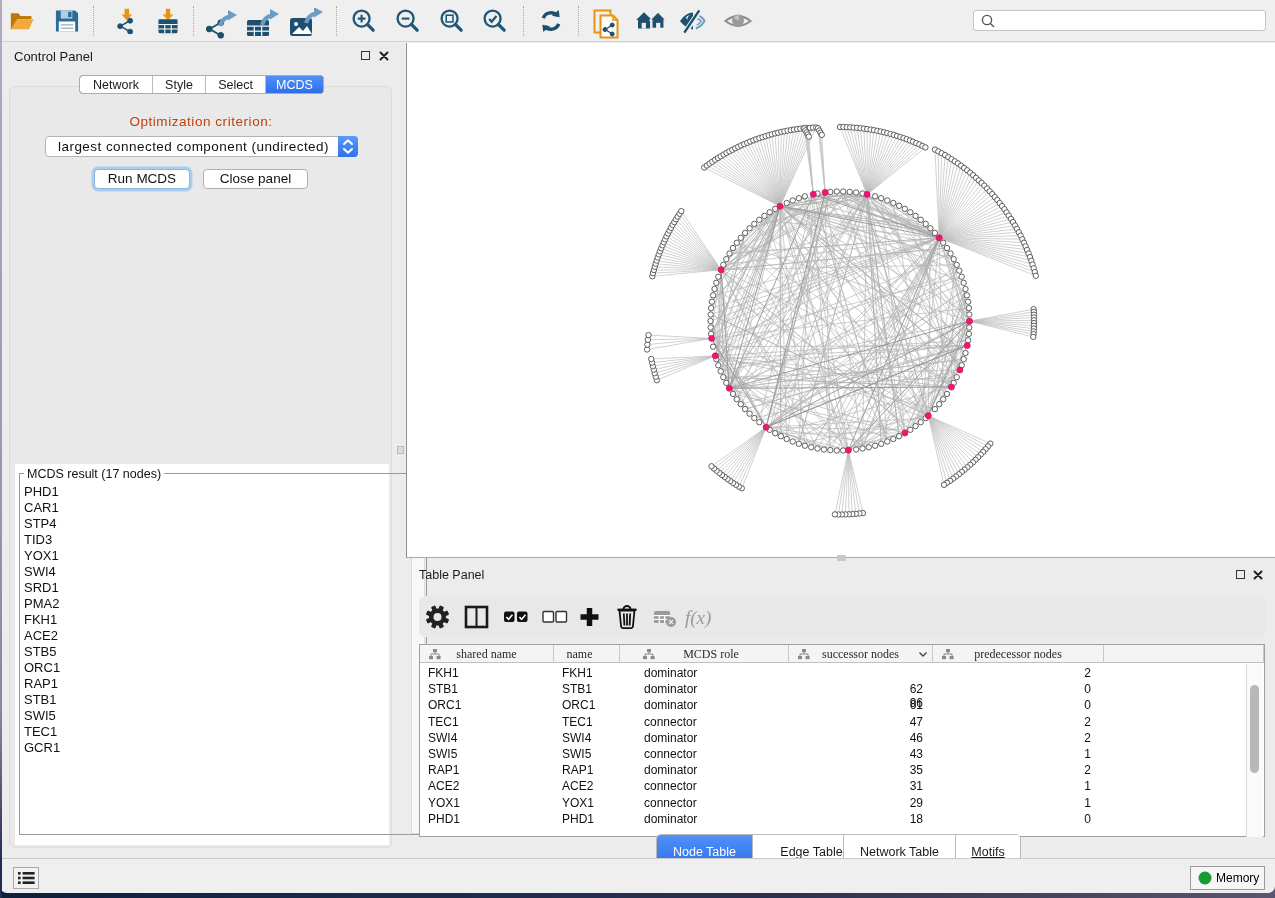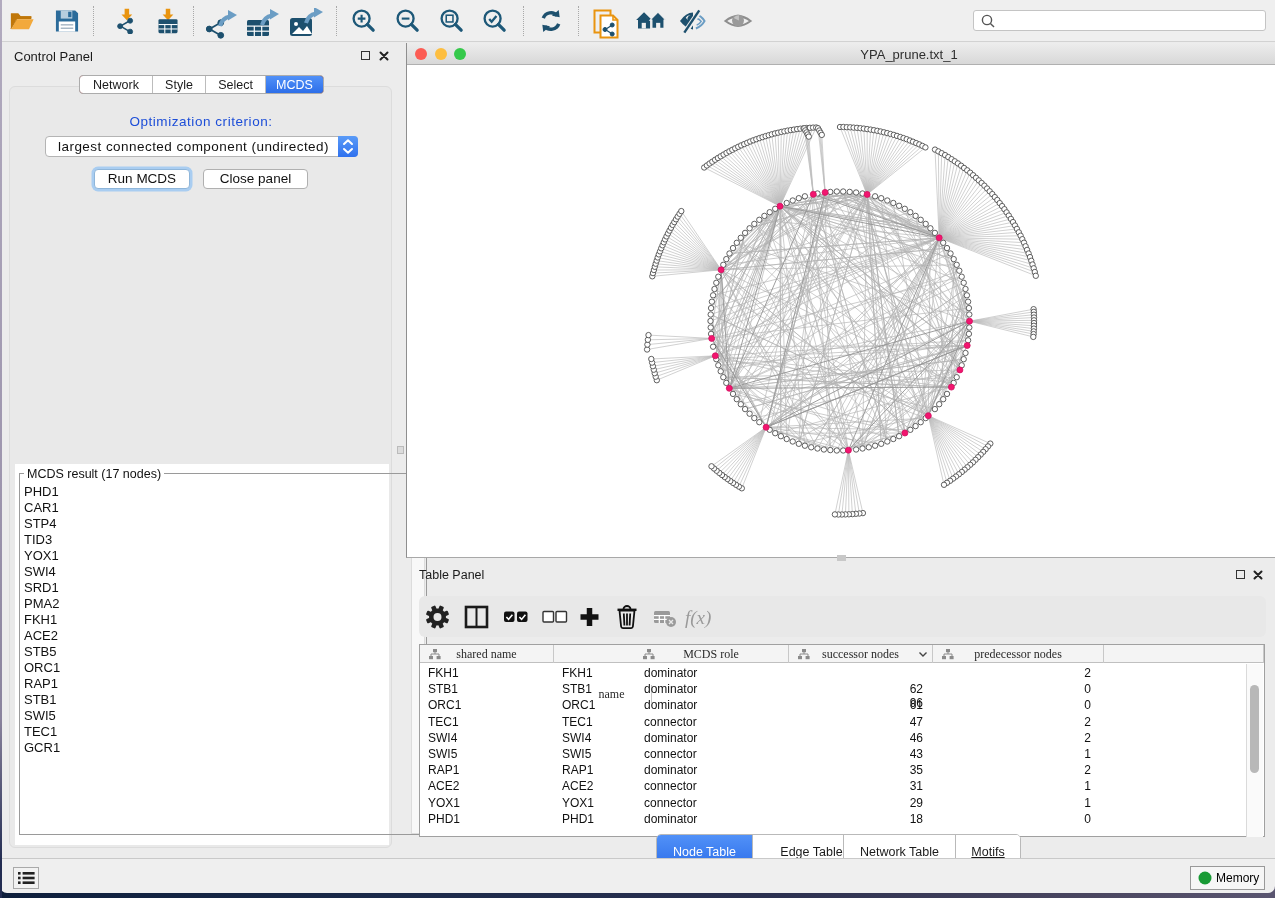--- a/index.html
+++ b/index.html
@@ -14,21 +14,21 @@
 .vsep { position:absolute; top:6px; height:30px; width:0; border-left:1px dotted #a9a9a9; }
 #search { position:absolute; left:973px; top:10px; width:293px; height:21px; background:#fff; border:1px solid #c4c4c4; border-radius:3px; }
 
 
 #cp-title { position:absolute; left:14px; top:49px; font-size:13px; color:#1a1a1a; }
 .winbtn { position:absolute; width:9px; height:9px; border:1.5px solid #333; top:51px; }
 #cp-panel { position:absolute; left:9px; top:86px; width:383px; height:762px; background:#e9e9e9; border:1px solid #dcdcdc; border-radius:6px; }
 #cp-tabs { position:absolute; left:79px; top:75px; width:245px; height:19px; display:flex; border:1px solid #acacac; border-radius:4px; background:#7f1d1d; font-size:12.5px; overflow:hidden; }
 #cp-tabs div { display:flex; align-items:center; justify-content:center; border-right:1px solid #bcbcbc; }
 #cp-tabs div:last-child { border-right:none; }
-#opt-label { position:absolute; left:0; top:114px; width:402px; text-align:center; font-size:13.5px; letter-spacing:0.55px; color:#1d4ed8; }
+#opt-label { position:absolute; left:0; top:114px; width:402px; text-align:center; font-size:13.5px; letter-spacing:0.55px; color:#c2410c; }
 #opt-select { position:absolute; left:45px; top:136px; width:313px; height:21px; background:#fff; border:1px solid #b4b4b4; border-radius:4px; font-size:13.5px; letter-spacing:0.45px; text-align:center; line-height:19px; color:#111; padding-right:16px; }
 #opt-spin { position:absolute; right:-1px; top:-1px; width:20px; height:21px; background:linear-gradient(#5a9bf8,#2f71ee); border-radius:0 4px 4px 0; }
 .btn { position:absolute; top:169px; height:20px; background:#fff; border:1px solid #b0b0b0; border-radius:4px; font-size:13.5px; text-align:center; line-height:18px; color:#111; }
 #btn-run { left:94px; width:96px; box-shadow:0 0 0 2.5px #a9cdf1; border-color:#8fb6da; }
 #btn-close { left:203px; width:105px; }
 #mcds-box { position:absolute; left:15px; top:464px; width:374px; height:381px; background:#fff; }
 #mcds-fs { position:absolute; left:4px; top:9px; width:408px; height:362px; border:1px solid #9a9a9a; }
 #mcds-label { position:absolute; left:4px; top:-7px; background:#fff; padding:0 3px; font-size:12.5px; color:#111; }
 #mcds-items { position:absolute; left:4px; top:10px; font-size:13px; line-height:16px; color:#111; }
 #mcds-sb { position:absolute; right:1px; top:11px; width:14px; height:349px; background:#f8f8f8; border:1px solid #dcdcdc; }
@@ -238,26 +238,20 @@
 <div id="mcds-box">
   <div id="mcds-fs">
     <div id="mcds-label">MCDS result (17 nodes)</div>
     <div id="mcds-items">PHD1<br>CAR1<br>STP4<br>TID3<br>YOX1<br>SWI4<br>SRD1<br>PMA2<br>FKH1<br>ACE2<br>STB5<br>ORC1<br>RAP1<br>STB1<br>SWI5<br>TEC1<br>GCR1</div>
     <div id="mcds-sb"></div>
   </div>
 </div>
 
 <div style="position:absolute;left:397px;top:446px;width:7px;height:8px;background:#dcdcdc;border:1px solid #bbb;"></div>
 <div id="netwin">
-  <div id="nettitle">
-    <div class="tl" style="left:8px;background:#fc5c54;"></div>
-    <div class="tl" style="left:28px;background:#fdbe40;"></div>
-    <div class="tl" style="left:47px;background:#35c94b;"></div>
-    <div class="txt">YPA_prune.txt_1</div>
-  </div>
   <svg width="869" height="492" viewBox="406 66 869 492" style="position:absolute;left:0;top:22px">
 <rect x="406" y="66" width="869" height="492" fill="#ffffff"></rect>
 <g stroke="#9f9f9f" stroke-width="0.65" opacity="0.8">
 <line x1="779.0" y1="207.2" x2="880.2" y2="199.2"></line>
 <line x1="779.0" y1="207.2" x2="725.3" y2="383.9"></line>
 <line x1="779.0" y1="207.2" x2="722.3" y2="378.2"></line>
 <line x1="779.0" y1="207.2" x2="722.3" y2="265.8"></line>
 <line x1="779.0" y1="207.2" x2="779.9" y2="437.2"></line>
 <line x1="779.0" y1="207.2" x2="962.7" y2="283.8"></line>
 <line x1="779.0" y1="207.2" x2="933.9" y2="233.9"></line>
@@ -1163,21 +1157,21 @@
   <div id="tbl-head">
 <div class="hc" style="left:0px;width:134px;">shared name</div>
 <svg style="position:absolute;left:9px;top:4px" width="12" height="11" viewBox="0 0 12 11">
         <g fill="#8a8a8a">
           <rect x="4" y="0" width="4" height="3.2"></rect>
           <rect x="0" y="7" width="4" height="3.2"></rect>
           <rect x="7.6" y="7" width="4" height="3.2"></rect>
           <path d="M6 3 v2 M2 7 V5 h8 v2" stroke="#8a8a8a" stroke-width="1" fill="none"></path>
         </g>
       </svg>
-<div class="hc" style="left:152px;width:80px;margin-top:40px;">name</div>
+<div class="hc" style="left:120px;width:80px;">name</div>
 <div class="hc" style="left:214px;width:155px;">MCDS role</div>
 <svg style="position:absolute;left:223px;top:4px" width="12" height="11" viewBox="0 0 12 11">
         <g fill="#8a8a8a">
           <rect x="4" y="0" width="4" height="3.2"></rect>
           <rect x="0" y="7" width="4" height="3.2"></rect>
           <rect x="7.6" y="7" width="4" height="3.2"></rect>
           <path d="M6 3 v2 M2 7 V5 h8 v2" stroke="#8a8a8a" stroke-width="1" fill="none"></path>
         </g>
       </svg>
 <div class="hc" style="left:369px;width:144px;">successor nodes</div>

